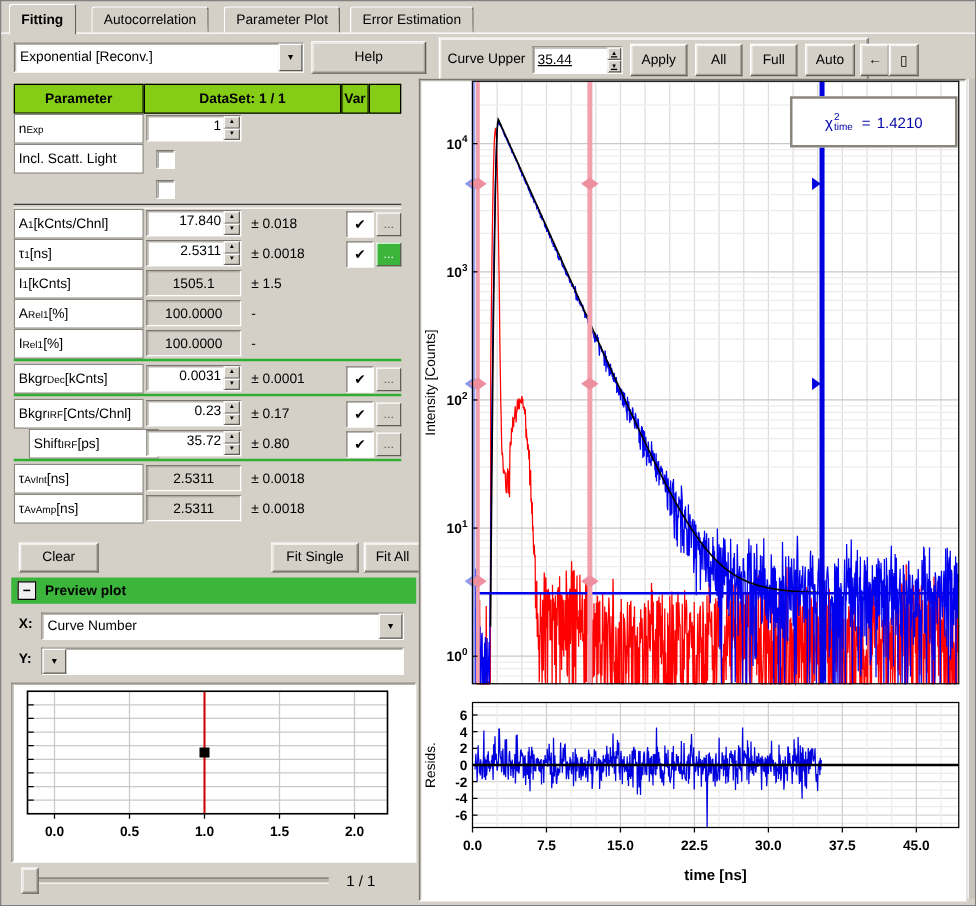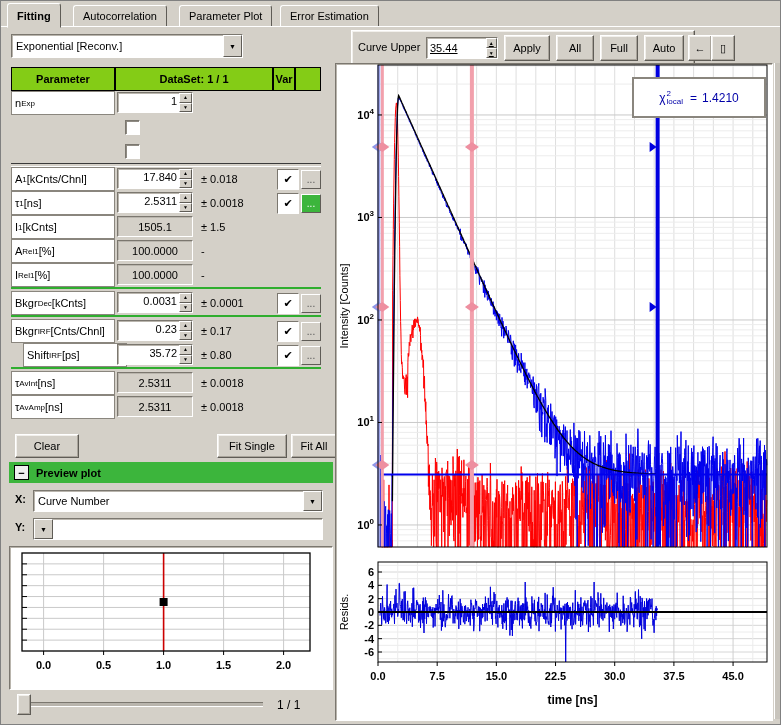--- a/index.html
+++ b/index.html
@@ -87,20 +87,23 @@
       <span>Parameter Plot</span>
     </div>
   <div class="tab" style="left:279px;">
       <span>Error Estimation</span>
     </div>
 
   <div class="combo abs" style="left:10px;top:33px;width:230px;height:22px;">
     <div class="ctext">Exponential [Reconv.]</div>
     <div class="cbtn">▼</div>
   </div>
+  <div class="btn abs" style="left:248px;top:32px;width:90px;height:24px;">
+      <span>Help</span>
+    </div>
 
   <div class="raised abs" style="left:350px;top:29px;width:342px;height:33px;"></div>
   <span class="abs" style="left:357px;top:40px;">Curve Upper</span>
   <div class="abs sunken" style="left:425px;top:36px;width:70px;height:20px;display:flex;text-decoration:underline;">
     <input class="field" value="35.44" style="">
     <div class="spincol" style="width:14px;">
       <div class="spinbtn">▲</div>
       <div class="spinbtn">▼</div>
     </div>
   </div>
@@ -131,20 +134,23 @@
       <div class="plabelcell abs" style="left: 10px; top: 90px; width: 104px; height: 24px;">
         <span>n</span>
         <sub>Exp</sub>
       </div>
       <div class="spinbox abs" style="left: 116px; top: 91px; width: 76px; height: 21px;">
         <div class="spinval">1</div>
         <div class="spincol">
           <div class="spinbtn">▲</div>
           <div class="spinbtn">▼</div>
         </div>
+      </div>
+      <div class="plabelcell abs" style="left: 10px; top: 114px; width: 104px; height: 24px;">
+        <span>Incl. Scatt. Light</span>
       </div>
       <div class="chk abs" style="left: 124px; top: 119px;"></div>
       <div class="chk abs" style="left: 124px; top: 143px;"></div>
       <div class="sep-dark abs" style="left: 10px; top: 162px; width: 310px; height: 2px;"></div>
       <div class="plabelcell abs" style="left: 10px; top: 166px; width: 104px; height: 24px;">
         <span>A</span>
         <sub>1</sub>
         <span>[kCnts/Chnl]</span>
       </div>
       <div class="spinbox abs" style="left: 116px; top: 167px; width: 76px; height: 21px;">
@@ -486,21 +492,21 @@
         <line x1="337.8924949290061" y1="598" x2="337.8924949290061" y2="602" stroke="#000"></line>
         <text x="337.8924949290061" y="616" text-anchor="middle" font-size="11" font-weight="bold" font-family="Liberation Sans, sans-serif">37.5</text>
         <line x1="397.07099391480733" y1="598" x2="397.07099391480733" y2="602" stroke="#000"></line>
         <text x="397.07099391480733" y="616" text-anchor="middle" font-size="11" font-weight="bold" font-family="Liberation Sans, sans-serif">45.0</text>
         <text x="236.5" y="640" text-anchor="middle" font-size="12" font-weight="bold" font-family="Liberation Sans, sans-serif">time [ns]</text>
       </svg>
     <div class="chi-box abs" style="left:296px;top:13px;width:130px;height:37px;">
       <span>χ</span>
         <span class="supsub">
           <span>2</span>
-          <span>local</span>
+          <span>time</span>
         </span>
       <span style="margin-left:7px;">=</span>
       <span style="margin-left:5px;">1.4210</span>
     </div>
   </div>
 
   <div class="abs rightstrip" style="left:773px;top:62px;width:6px;height:656px;"></div>
 </div>
 
 </body></html>

